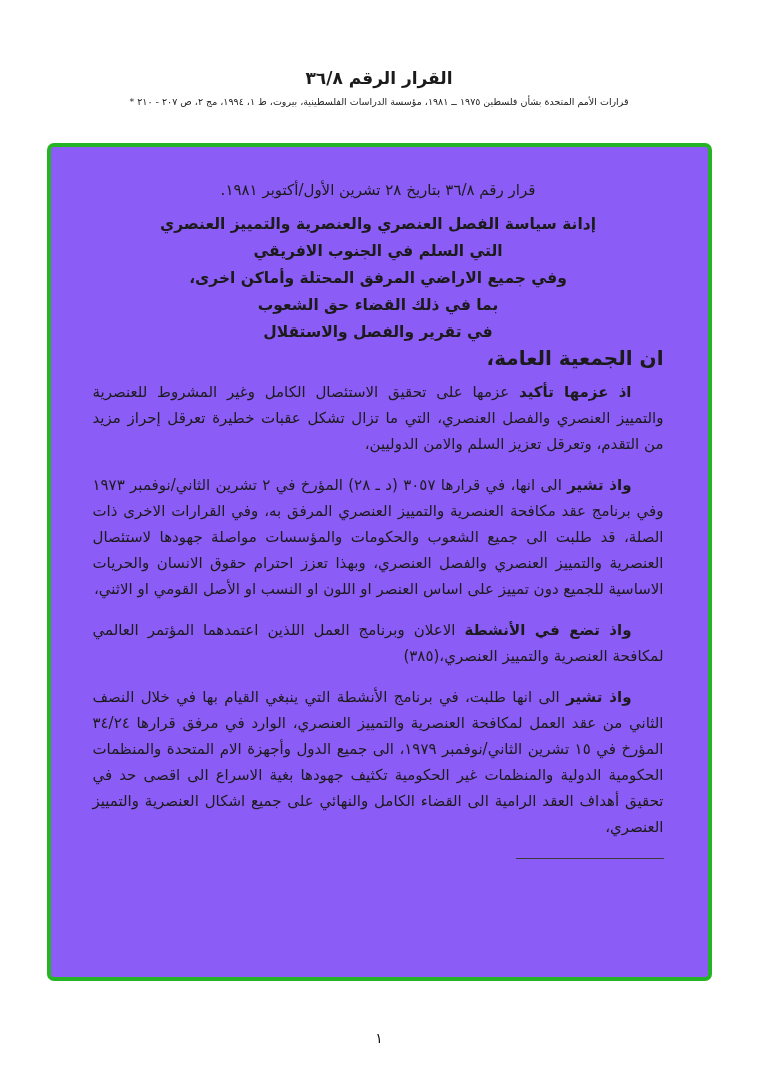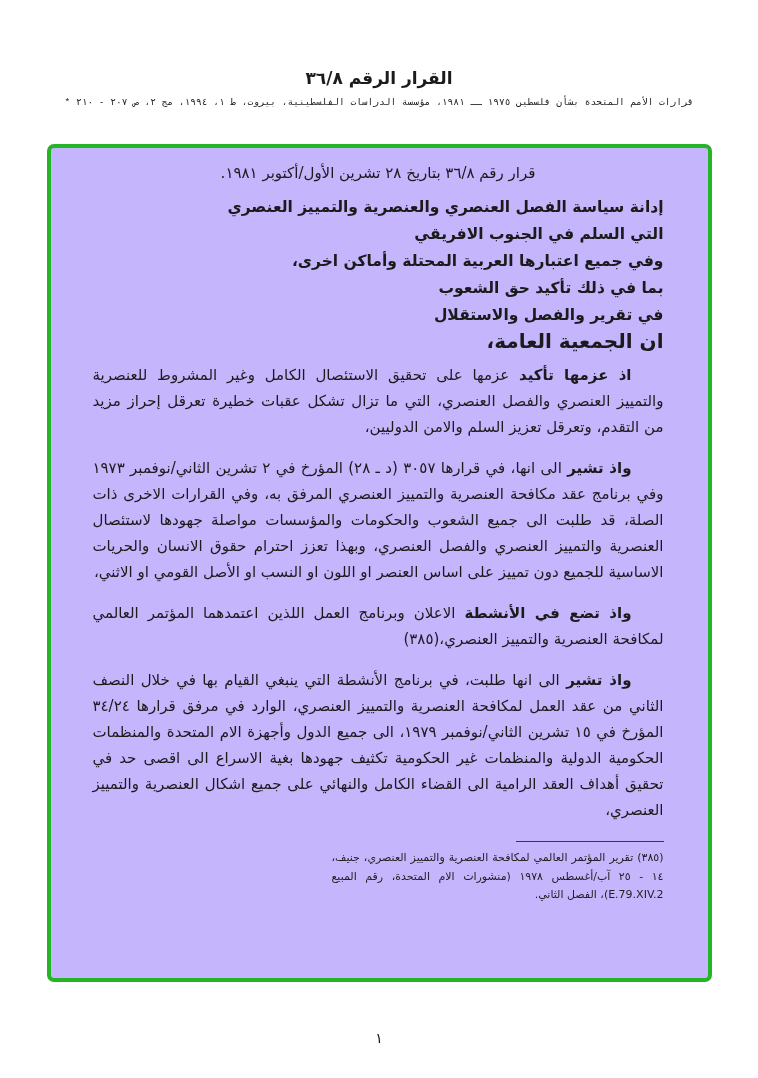--- a/index.html
+++ b/index.html
@@ -8,35 +8,35 @@
     height: 1078px;
     position: relative;
     background: #ffffff;
     overflow: hidden;
     margin: 0 auto;
     font-family: "DejaVu Sans", sans-serif;
     color: #1b1b1b;
   }
   .header { padding-top: 68px; text-align: center; direction: rtl; }
   .doc-title { font-size: 17px; font-weight: 700; letter-spacing: 0.5px; }
-  .doc-citation { font-size: 9.5px; margin-top: 8px; color: #222; font-family: Liberation Mono, monospace; }
+  .doc-citation { font-size: 9.5px; margin-top: 8px; color: #222; }
 
   .green-box {
     margin: 36px auto 0 auto;
     width: 665px;
     min-height: 838px;
     border: 4px solid #25b425;
     border-radius: 7px;
-    padding: 12px 44px 24px 42px;
+    padding: 30px 44px 24px 42px;
     direction: rtl;
     box-sizing: border-box;
-    background: #c4b5fd;
+    background: #8b5cf6;
   }
   .date-line { font-size: 15px; text-align: center; margin-top: 4px; }
-  .headings { margin-top: 12px; font-weight: 700; font-size: 15.5px; line-height: 27px; }
+  .headings { margin-top: 12px; font-weight: 700; font-size: 15.5px; line-height: 27px; text-align: center; }
   .opening { margin-top: 0; font-weight: 700; font-size: 20px; }
   .para { margin-top: 9px; font-size: 15px; line-height: 26px; text-align: justify; text-indent: 32px; }
   .para .lead { font-weight: 700; }
 
   .footnote { margin-top: 18px; width: 332px; }
   .fn-sep { width: 148px; border-top: 1.5px solid #3a3a3a; height: 0; margin-bottom: 7px; }
   .fn-text { font-size: 11px; line-height: 18.5px; text-align: justify; color: #1f1f1f; }
 
   .page-num { position: absolute; left: 0; right: 0; bottom: 32px; text-align: center; font-size: 14px; color: #111; }
 </style>
@@ -50,37 +50,36 @@
     <div class="doc-citation">قرارات الأمم المتحدة بشأن فلسطين ١٩٧٥ ــ ١٩٨١، مؤسسة الدراسات الفلسطينية، بيروت، ط ١، ١٩٩٤، مج ٢، ص ٢٠٧ - ٢١٠ *</div>
   </div>
 
   <div class="green-box">
 
     <div class="date-line">قرار رقم ٣٦/٨ بتاريخ ٢٨ تشرين الأول/أكتوبر ١٩٨١.</div>
 
     <div class="headings">
       <div>إدانة سياسة الفصل العنصري والعنصرية والتمييز العنصري</div>
       <div>التي السلم في الجنوب الافريقي</div>
-      <div>وفي جميع اعتبارها العربية المحتلة وأماكن اخرى،</div>
-      <div>بما في ذلك تأكيد حق الشعوب</div>
+      <div>وفي جميع الاراضي المرفق المحتلة وأماكن اخرى،</div>
+      <div>بما في ذلك القضاء حق الشعوب</div>
       <div>في تقرير والفصل والاستقلال</div>
     </div>
 
     <div class="opening">ان الجمعية العامة،</div>
 
     <p class="para"><span class="lead">اذ عزمها تأكيد</span><span> عزمها على تحقيق الاستئصال الكامل وغير المشروط للعنصرية والتمييز العنصري والفصل العنصري، التي ما تزال تشكل عقبات خطيرة تعرقل إحراز مزيد من التقدم، وتعرقل تعزيز السلم والامن الدوليين،</span></p>
 
     <p class="para"><span class="lead">واذ تشير</span><span> الى انها، في قرارها ٣٠٥٧ (د ـ ٢٨) المؤرخ في ٢ تشرين الثاني/نوفمبر ١٩٧٣ وفي برنامج عقد مكافحة العنصرية والتمييز العنصري المرفق به، وفي القرارات الاخرى ذات الصلة، قد طلبت الى جميع الشعوب والحكومات والمؤسسات مواصلة جهودها لاستئصال العنصرية والتمييز العنصري والفصل العنصري، وبهذا تعزز احترام حقوق الانسان والحريات الاساسية للجميع دون تمييز على اساس العنصر او اللون او النسب او الأصل القومي او الاثني،</span></p>
 
     <p class="para"><span class="lead">واذ تضع في الأنشطة</span><span> الاعلان وبرنامج العمل اللذين اعتمدهما المؤتمر العالمي لمكافحة العنصرية والتمييز العنصري،(٣٨٥)</span></p>
 
     <p class="para"><span class="lead">واذ تشير</span><span> الى انها طلبت، في برنامج الأنشطة التي ينبغي القيام بها في خلال النصف الثاني من عقد العمل لمكافحة العنصرية والتمييز العنصري، الوارد في مرفق قرارها ٣٤/٢٤ المؤرخ في ١٥ تشرين الثاني/نوفمبر ١٩٧٩، الى جميع الدول وأجهزة الام المتحدة والمنظمات الحكومية الدولية والمنظمات غير الحكومية تكثيف جهودها بغية الاسراع الى اقصى حد في تحقيق أهداف العقد الرامية الى القضاء الكامل والنهائي على جميع اشكال العنصرية والتمييز العنصري،</span></p>
 
     <div class="footnote">
       <div class="fn-sep"></div>
-      <div class="fn-text">(٣٨٥) تقرير المؤتمر العالمي لمكافحة العنصرية والتمييز العنصري، جنيف، ١٤ - ٢٥ آب/أغسطس ١٩٧٨ (منشورات الام المتحدة، رقم المبيع E.79.XIV.2)، الفصل الثاني.</div>
     </div>
 
   </div>
 
   <div class="page-num">١</div>
 
 </div>
 
 </body></html>

